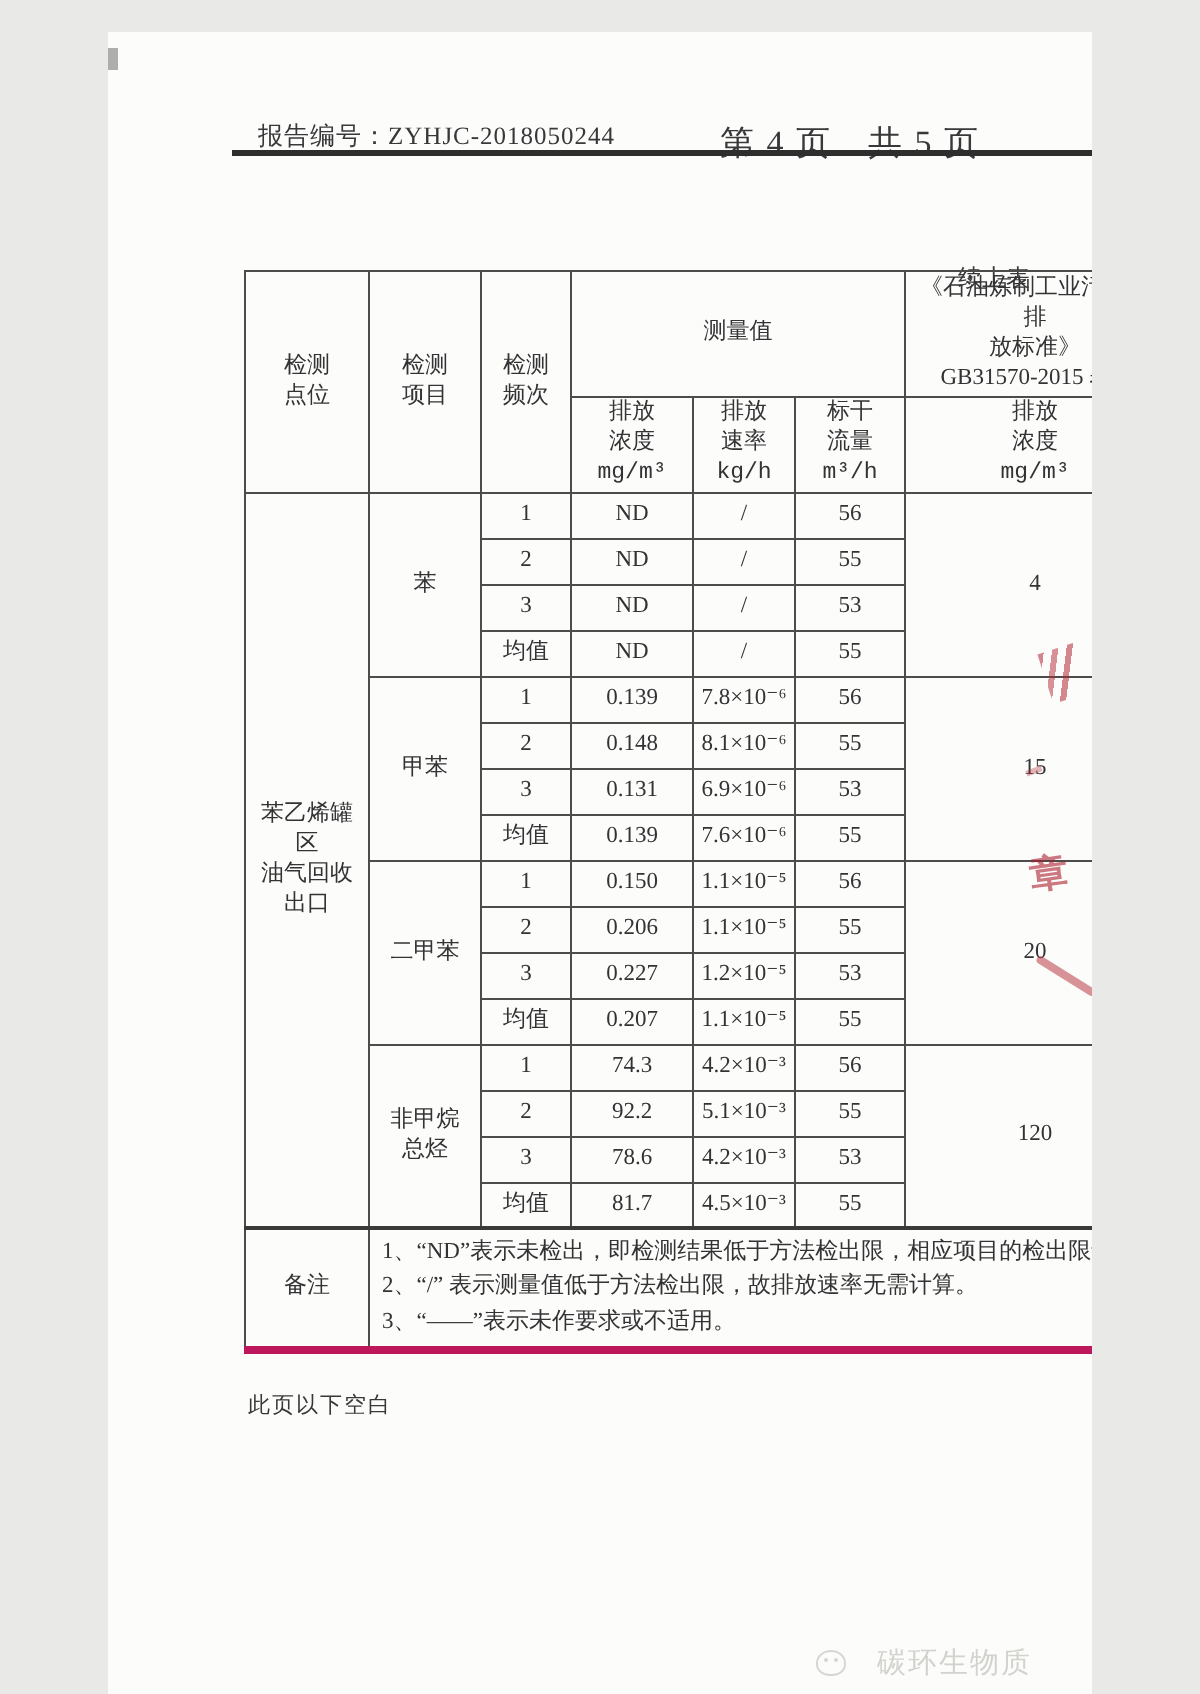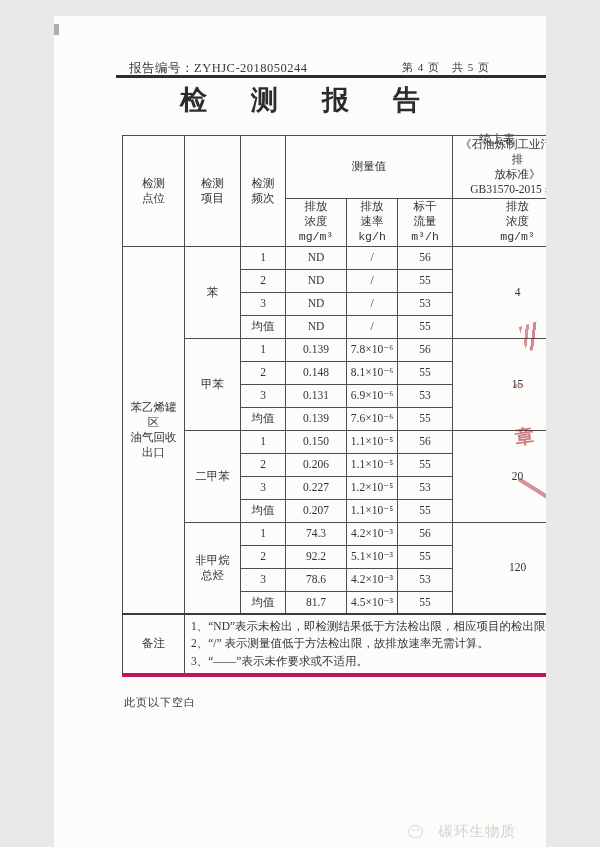--- a/index.html
+++ b/index.html
@@ -15,21 +15,21 @@
   }
   .corner-mark {
     position:absolute; left:0; top:8px; width:5px; height:11px;
     background:#9a9a96; opacity:.8;
   }
   .report-no {
     position:absolute; left:75px; top:44px; font-size:12.5px;
     letter-spacing:.5px;
   }
   .page-info {
-    position:absolute; right:56px; top:44px; font-size:11px;
+    position:absolute; right:56px; top:44px; font-size:17px;
     letter-spacing:1px;
   }
   .header-rule {
     position:absolute; left:62px; top:59px; width:538px; height:3px;
     background:#2e2e2e;
   }
   .doc-title {
     position:absolute; left:0; right:0; top:66px;
     text-align:center; font-size:27px; font-weight:bold;
     letter-spacing:44px; text-indent:44px; color:#2b2b2b;
@@ -110,21 +110,20 @@
 <div class="page">
 
   <div class="corner-mark"></div>
 
   <div class="report-no"><span>报告编号：</span><span>ZYHJC-2018050244</span></div>
 
   <div class="page-info">第 4 页　共 5 页</div>
 
   <div class="header-rule"></div>
 
-  <div class="doc-title">检测报告</div>
 
   <div class="cont-note">续上表</div>
 
   <table class="report">
     <colgroup>
       <col style="width:62px">
         <col style="width:56px">
         <col style="width:45px">
       <col style="width:61px">
         <col style="width:51px">

